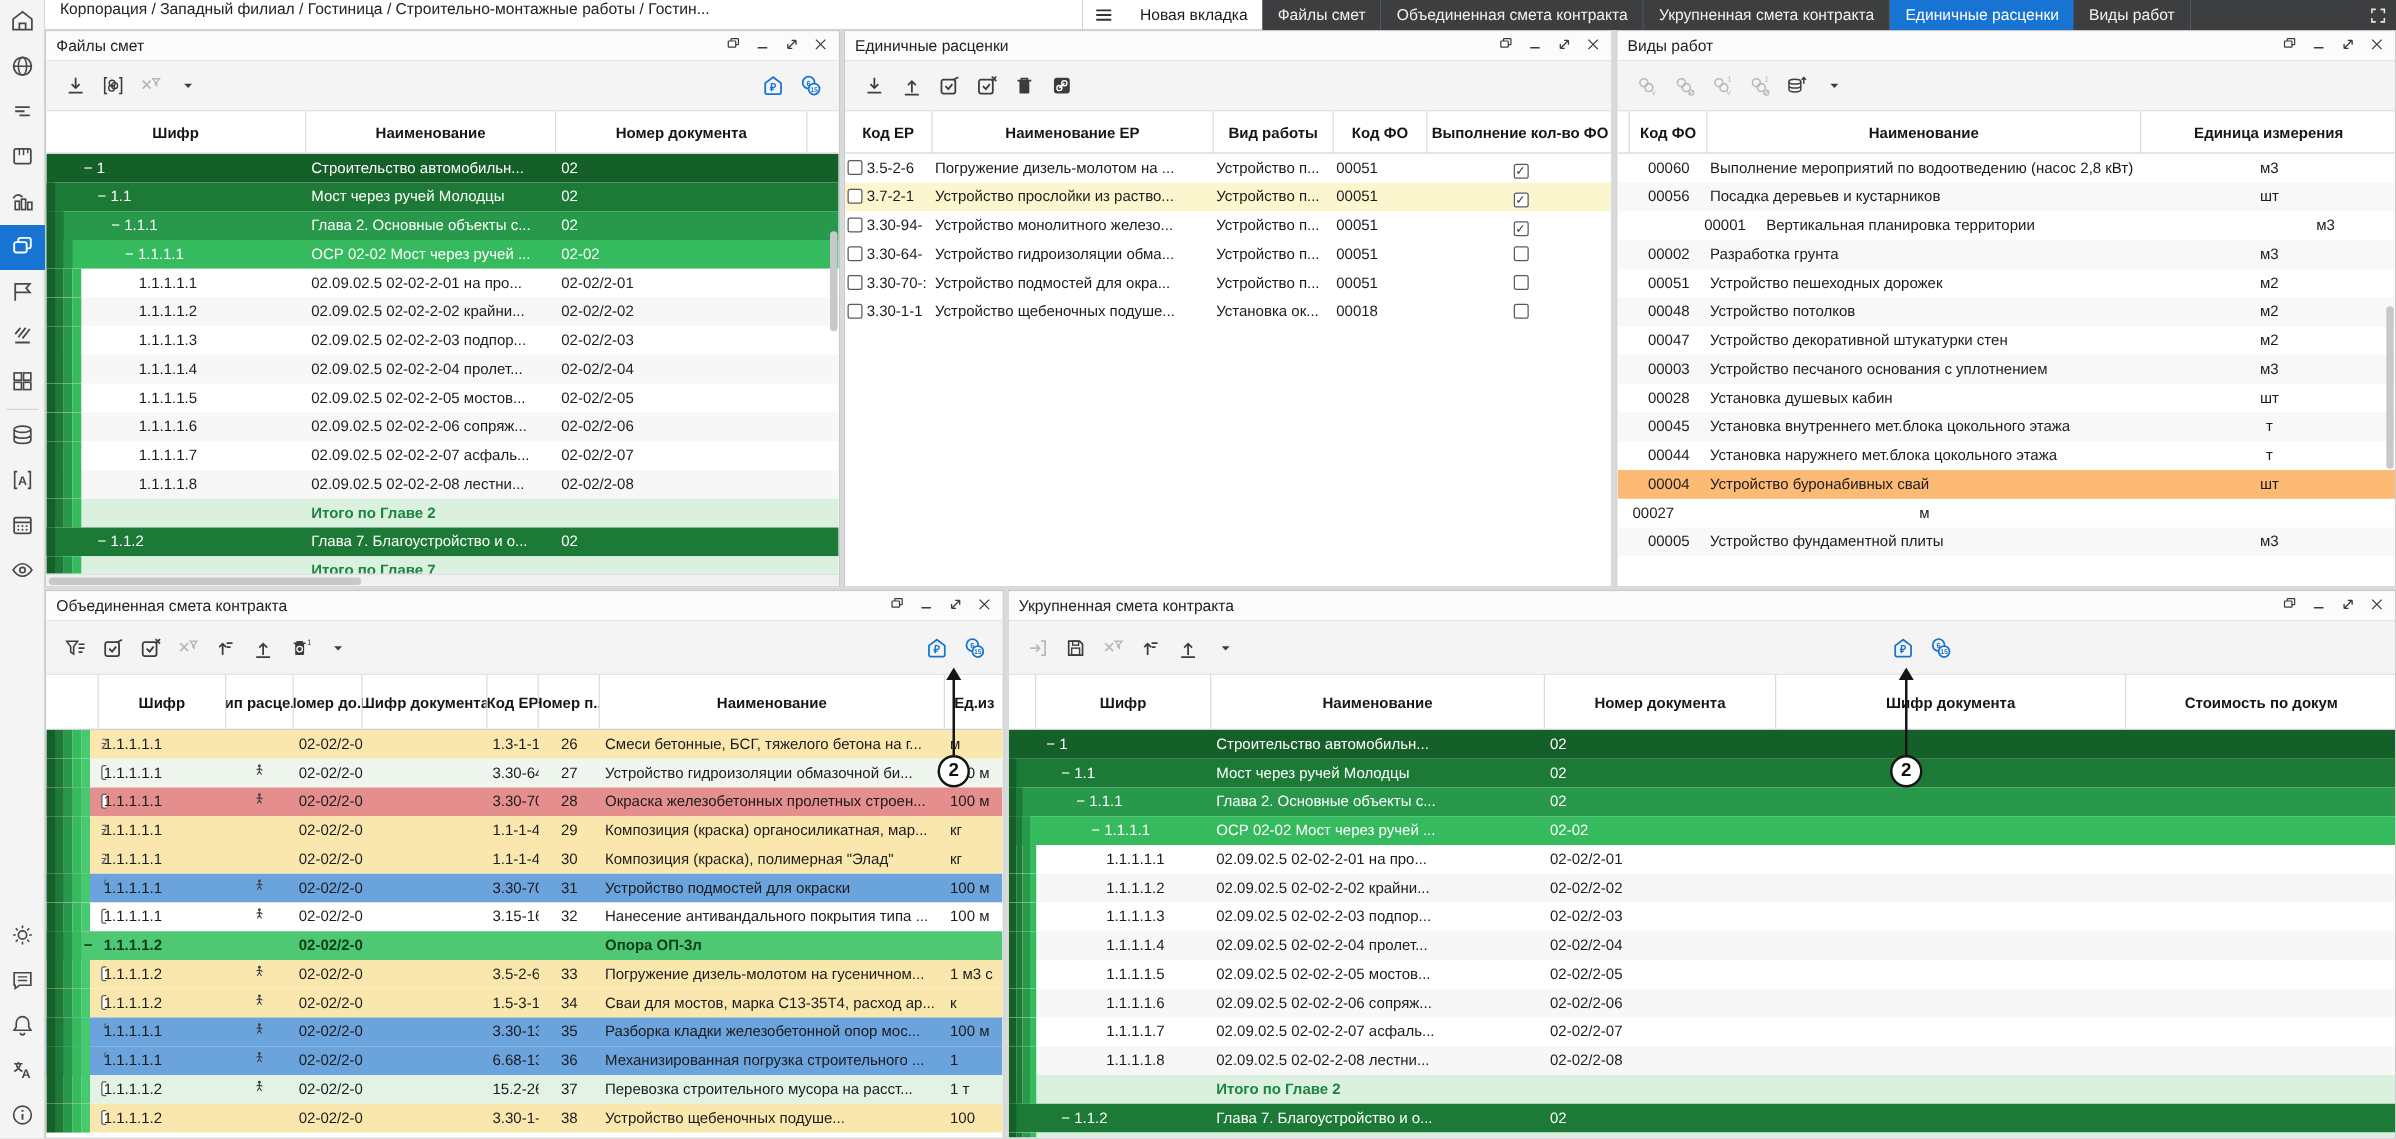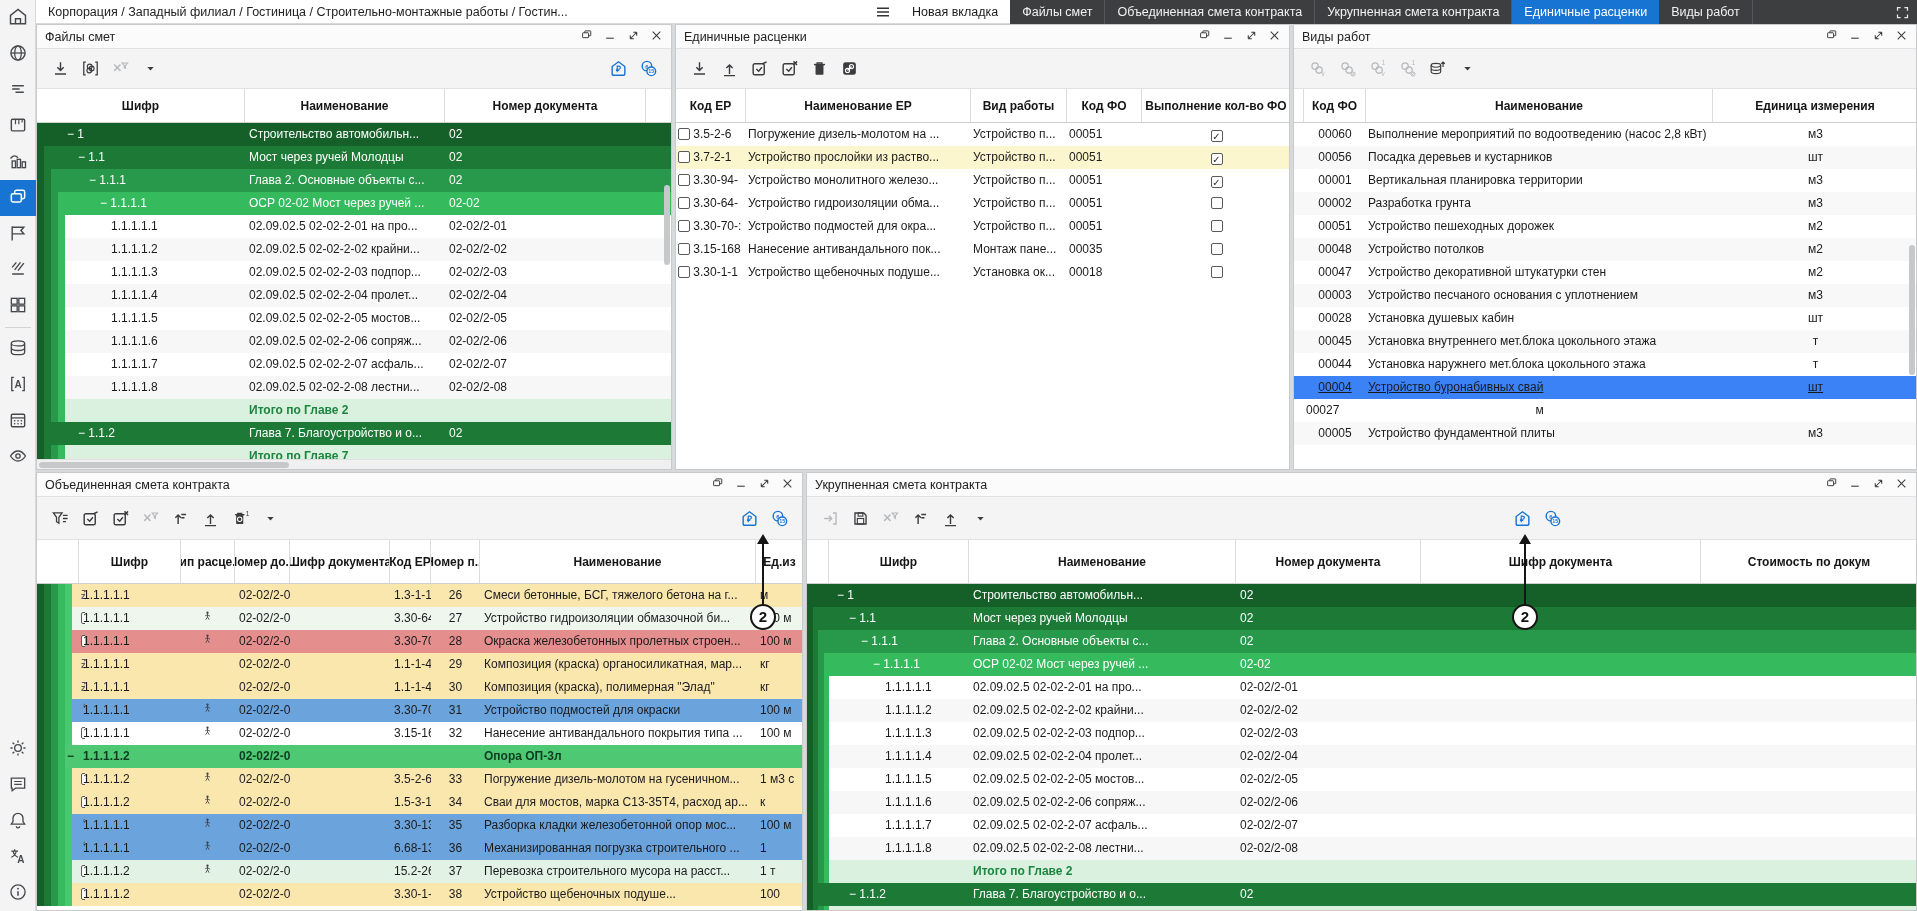--- a/index.html
+++ b/index.html
@@ -10,21 +10,21 @@
   
   .sidebar { position:absolute; left:0; top:0; width:36px; height:911px; background:#f4f4f5; border-right:1px solid #d9d9db; z-index:5; display:flex; flex-direction:column; align-items:center; }
   .sb-item { width:36px; height:36px; display:flex; align-items:center; justify-content:center; color:#47484c; cursor:pointer; }
   .sb-item svg { width:20px; height:20px; }
   .sb-item.active { background:#1874d2; color:#fff; }
   .sb-div { width:26px; border-top:1px solid #d4d4d6; margin:3px 0; }
   .sb-spacer { flex:1; }
 
   
   .topbar { position:absolute; left:36px; top:0; width:1881px; height:24px; display:flex; align-items:stretch; background:#3d3e40; }
-  .breadcrumb-zone { background:#fff; display:flex; align-items:center; flex:0 0 auto; width:830px; border-bottom:1px solid #d9d9db; }
+  .breadcrumb-zone { background:#fff; display:flex; flex:0 0 auto; width:830px; border-bottom:1px solid #d9d9db; }
   .breadcrumb { padding:0 12px; font-size:12.5px; color:#222; white-space:nowrap; overflow:hidden; }
   .burger { width:34px; display:flex; align-items:center; justify-content:center; background:#fff; color:#333; border-bottom:1px solid #d9d9db; cursor:pointer; }
   .tab { display:flex; align-items:center; padding:0 12px; font-size:12.5px; white-space:nowrap; cursor:pointer; border-right:1px solid #56575a; }
   .tab.white { background:#fff; color:#1b1b1d; border-right:none; border-bottom:1px solid #d9d9db; }
   .tab.dark  { background:#3d3e40; color:#f2f2f2; }
   .tab.active{ background:#1874d2; color:#fff; border-right:none; }
   .tab-fill { flex:1; background:#3d3e40; }
   .fullscreen-btn { width:30px; display:flex; align-items:center; justify-content:center; color:#e8e8e8; background:#3d3e40; cursor:pointer; }
 
   
@@ -749,27 +749,20 @@
           <div class="c" style="text-align: center;"><span class="cb"></span></div>
         </div>
         <div class="frow" style="grid-template-columns: 70px 225px 96px 75px 149px;">
           <div class="c"><span class="cb"></span> 3.30-70-:</div>
           <div class="c">Устройство подмостей для окра...</div>
           <div class="c">Устройство п...</div>
           <div class="c">00051</div>
           <div class="c" style="text-align: center;"><span class="cb"></span></div>
         </div>
         <div class="frow" style="grid-template-columns: 70px 225px 96px 75px 149px;">
-          <div class="c"><span class="cb"></span> 3.15-168</div>
-          <div class="c">Нанесение антивандального пок...</div>
-          <div class="c">Монтаж пане...</div>
-          <div class="c">00035</div>
-          <div class="c" style="text-align: center;"><span class="cb"></span></div>
-        </div>
-        <div class="frow" style="grid-template-columns: 70px 225px 96px 75px 149px;">
           <div class="c"><span class="cb"></span> 3.30-1-1</div>
           <div class="c">Устройство щебеночных подуше...</div>
           <div class="c">Установка ок...</div>
           <div class="c">00018</div>
           <div class="c" style="text-align: center;"><span class="cb"></span></div>
         </div>
       </div>
     </section>
   <section class="panel top-panel" id="p-types" style="left:1293px; top:24px;  width:624px;  height:446px;">
       <div class="ptitle">
@@ -833,21 +826,21 @@
           <div class="c" style="text-align: center;">00060</div>
           <div class="c">Выполнение мероприятий по водоотведению (насос 2,8 кВт)</div>
           <div class="c" style="text-align: center;">м3</div>
         </div>
         <div class="frow " style="background: rgb(247, 248, 247); grid-template-columns: 10px 62px 347px 205px;">
           <div class="c"></div>
           <div class="c" style="text-align: center;">00056</div>
           <div class="c">Посадка деревьев и кустарников</div>
           <div class="c" style="text-align: center;">шт</div>
         </div>
-        <div class="frow" style="grid-template-columns: 10px 62px 347px 205px;">
+        <div class="frow" style="grid-template-columns: 10px 62px 347px 205px; padding-left: 45px;">
           <div class="c"></div>
           <div class="c" style="text-align: center;">00001</div>
           <div class="c">Вертикальная планировка территории</div>
           <div class="c" style="text-align: center;">м3</div>
         </div>
         <div class="frow " style="background: rgb(247, 248, 247); grid-template-columns: 10px 62px 347px 205px;">
           <div class="c"></div>
           <div class="c" style="text-align: center;">00002</div>
           <div class="c">Разработка грунта</div>
           <div class="c" style="text-align: center;">м3</div>
@@ -887,21 +880,21 @@
           <div class="c" style="text-align: center;">00045</div>
           <div class="c">Установка внутреннего мет.блока цокольного этажа</div>
           <div class="c" style="text-align: center;">т</div>
         </div>
         <div class="frow" style="grid-template-columns: 10px 62px 347px 205px;">
           <div class="c"></div>
           <div class="c" style="text-align: center;">00044</div>
           <div class="c">Установка наружнего мет.блока цокольного этажа</div>
           <div class="c" style="text-align: center;">т</div>
         </div>
-        <div class="frow " style="background: #3b82f6; grid-template-columns: 10px 62px 347px 205px; text-decoration: underline;">
+        <div class="frow " style="background: #fdba74; grid-template-columns: 10px 62px 347px 205px;">
           <div class="c"></div>
           <div class="c" style="text-align: center;">00004</div>
           <div class="c">Устройство буронабивных свай</div>
           <div class="c" style="text-align: center;">шт</div>
         </div>
         <div class="frow" style="grid-template-columns: 10px 62px 347px 205px;">
           <div class="c"></div>
           <div class="c" style="text-align: left;">00027</div>
           <div class="c" style="text-align: center;">м</div>
         </div>

